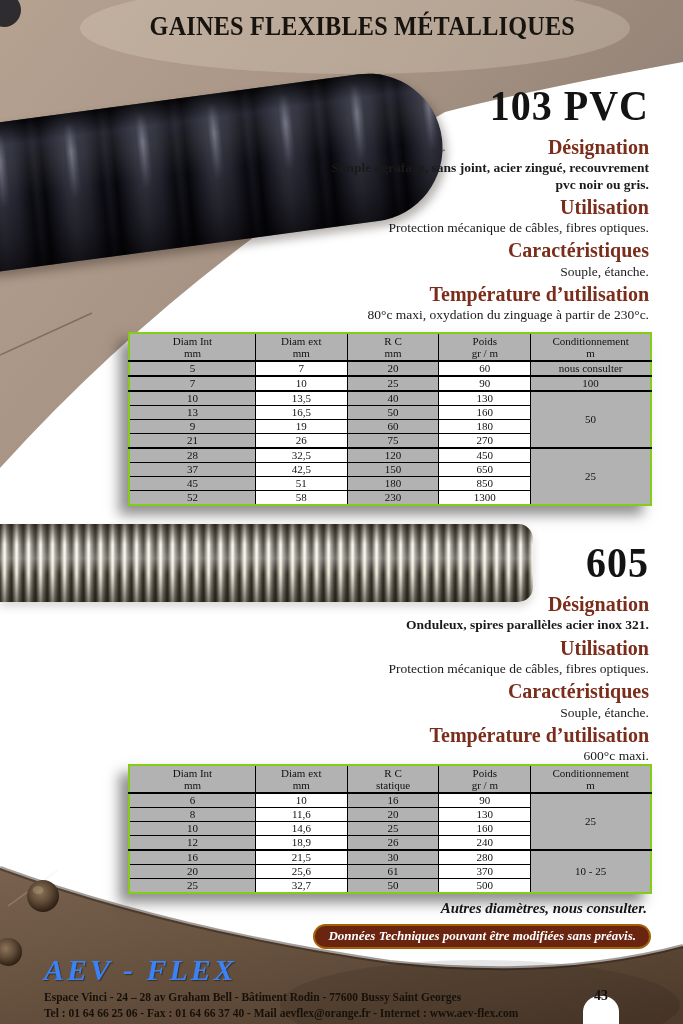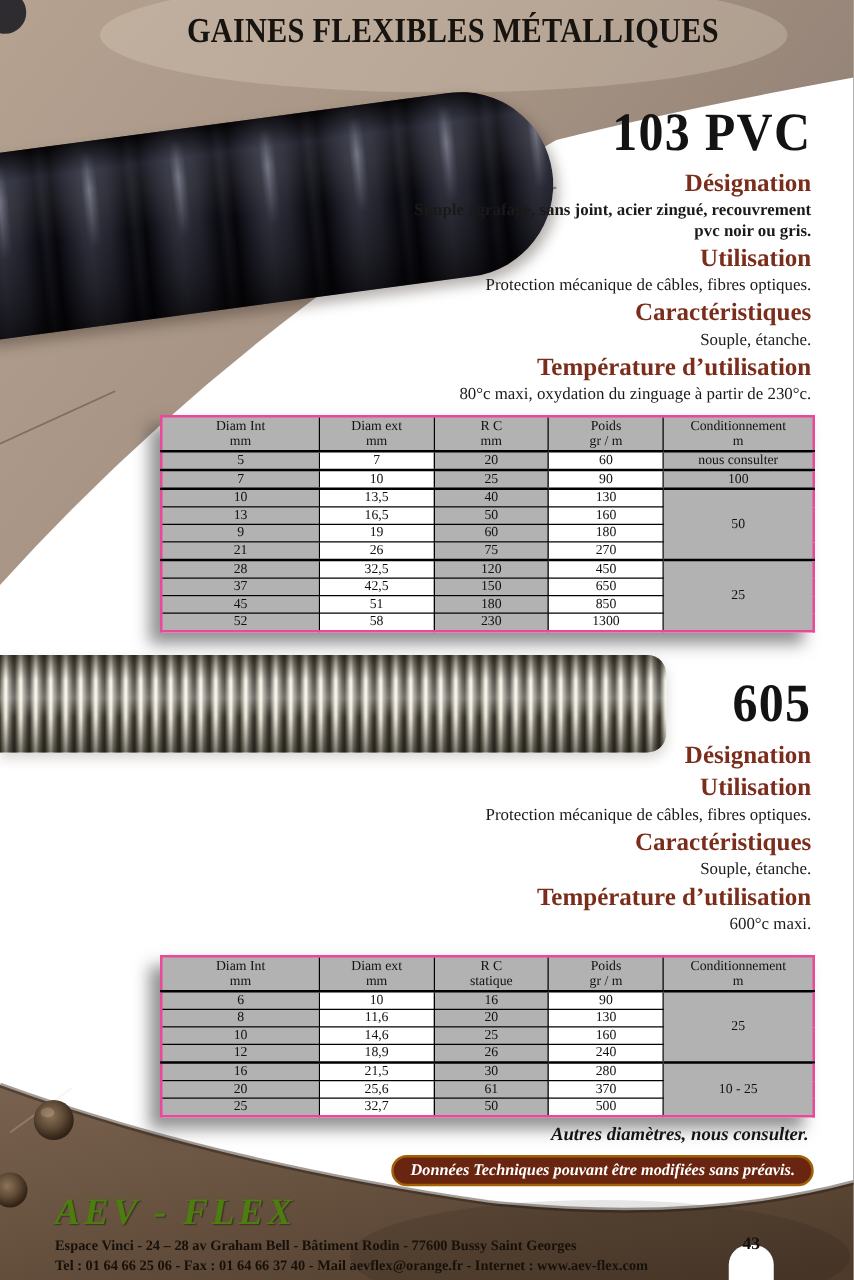--- a/index.html
+++ b/index.html
@@ -42,39 +42,39 @@
   .col-103{top:84px;}
   .col-605{top:541px;}
   .product-name{font-size:40px;font-weight:bold;color:#131313;line-height:1;margin:0 0 11px;letter-spacing:1px;}
   .product-name span{display:inline-block;transform:scaleY(1.08);transform-origin:right top;}
   .section h3{font-size:20px;font-weight:bold;color:#7b2d1b;margin:2px 0 1px;line-height:1.22;}
   .section p{font-size:13.5px;margin:0;line-height:1.2;color:#1a1a1a;}
   .section p.bold{font-weight:bold;}
 
   
   .spec-table{position:absolute;left:128px;z-index:4;border-collapse:collapse;table-layout:fixed;
-    width:524px;border:2px solid #ec4899;background:#fff;box-shadow:-9px 9px 12px rgba(35,35,35,.5);}
+    width:524px;border:2px solid #84cc16;background:#fff;box-shadow:-9px 9px 12px rgba(35,35,35,.5);}
   .spec-table.t1{top:332px;} .spec-table.t2{top:764px;}
   .spec-table th{background:#b2b2b2;font-weight:normal;font-size:11px;line-height:12px;
     padding:1px 0;border:1px solid #000;border-bottom:2px solid #000;color:#111;}
   .spec-table td{font-size:11px;height:13px;line-height:13px;text-align:center;border:1px solid #000;
     padding:0;color:#111;}
   .spec-table td.gray{background:#b2b2b2;} .spec-table td.white{background:#fff;}
   .spec-table td.grp{border-top:2px solid #000;}
   .spec-table td.cond{vertical-align:middle;}
 
   
   .note-other{position:absolute;top:900px;right:36px;z-index:4;font-size:15px;font-style:italic;
     font-weight:bold;color:#141414;}
   .note-pill{position:absolute;top:924px;right:32px;z-index:4;background:#69250f;
     border:2px solid #a16207;border-radius:14px;color:#fff;font-size:13px;font-style:italic;
     font-weight:bold;padding:2px 13px 3px;}
 
   
-  .logo{position:absolute;left:44px;top:953px;z-index:4;color:#4d7c0f;font-size:30px;font-weight:bold;
+  .logo{position:absolute;left:44px;top:953px;z-index:4;color:#3b82f6;font-size:30px;font-weight:bold;
     font-style:italic;letter-spacing:3px;text-shadow:1px 1px 1px rgba(0,0,0,.4);}
   .addr{position:absolute;left:44px;top:989px;z-index:4;font-size:11.5px;font-weight:bold;
     color:#16100a;line-height:16px;}
   .page-badge{position:absolute;left:583px;bottom:0;width:36px;height:28px;z-index:5;background:#fff;
     border-radius:16px 16px 0 0;display:flex;align-items:flex-end;justify-content:center;
     font-weight:bold;font-size:14px;color:#111;padding-bottom:20px;box-sizing:border-box;}
 </style>
 </head>
 <body>
 
@@ -224,20 +224,21 @@
           <td class="gray">230</td>
           <td class="white">1300</td>
         </tr>
       </tbody>
     </table>
 
   <div class="prod-col col-605">
     <div class="product-name"><span>605</span></div>
     <div class="section">
       <h3>Désignation</h3>
+      <p class="bold">Onduleux, spires parallèles acier inox 321.</p>
     </div>
     <div class="section">
       <h3>Utilisation</h3>
       <p>Protection mécanique de câbles, fibres optiques.</p>
     </div>
     <div class="section">
       <h3>Caractéristiques</h3>
       <p>Souple, étanche.</p>
     </div>
     <div class="section">

